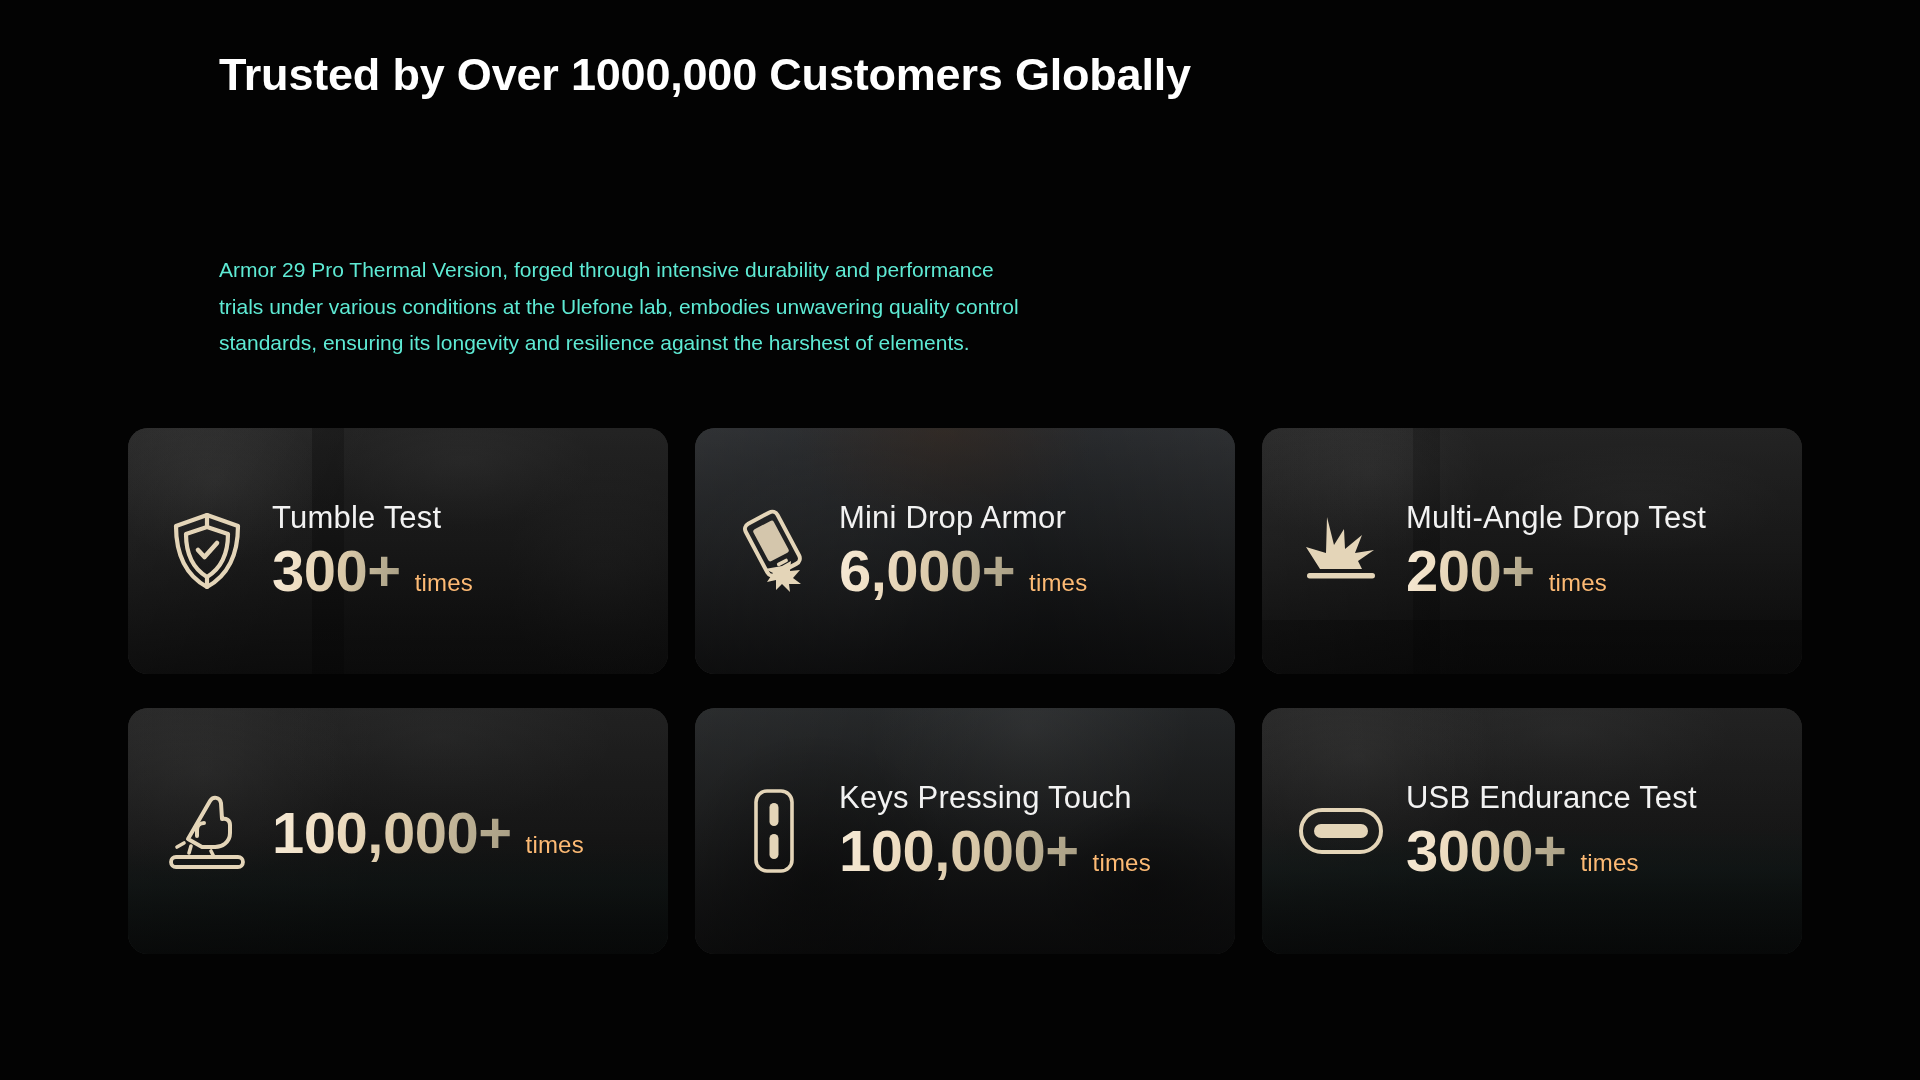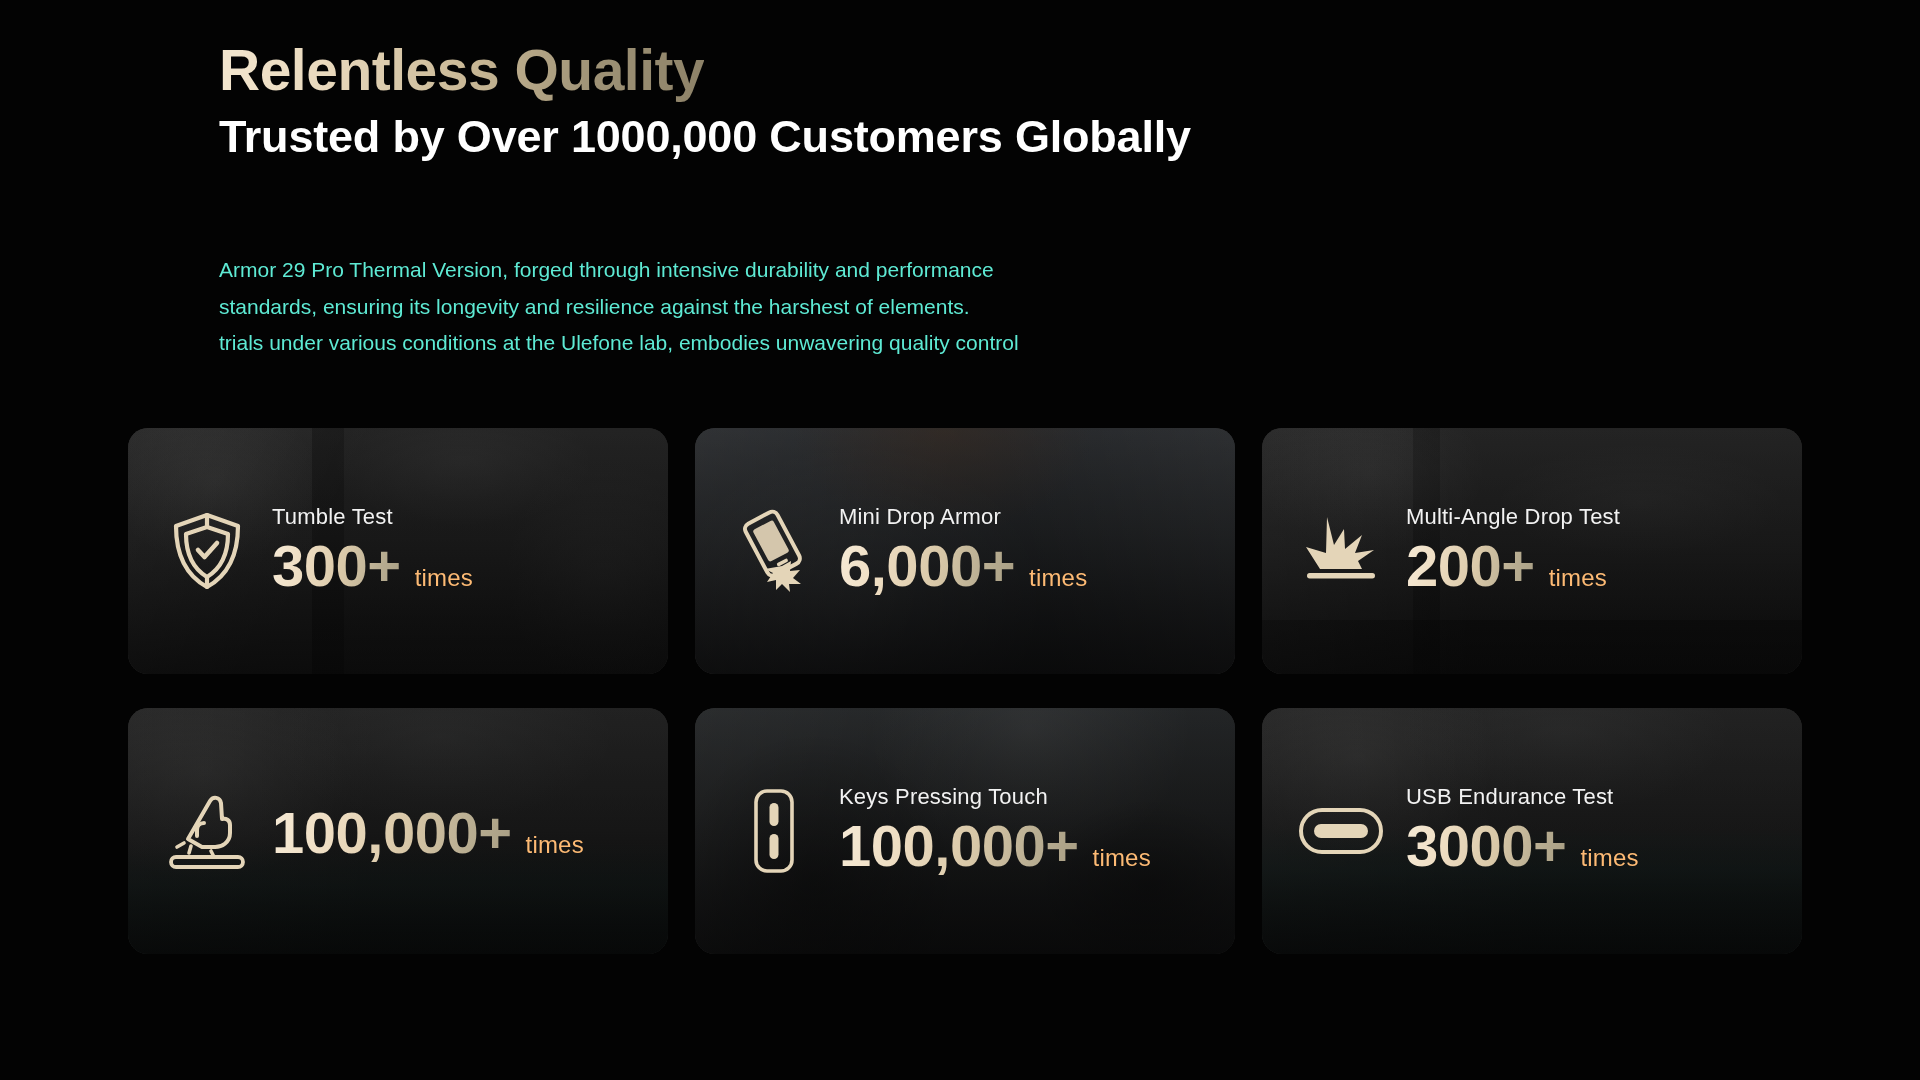--- a/index.html
+++ b/index.html
@@ -146,21 +146,21 @@
     flex:0 0 86px;
     display:flex; align-items:center; justify-content:center;
     margin-right:22px;
   }
   .icon svg { display:block; }
 
   
   .txt { display:flex; flex-direction:column; justify-content:center; }
 
   .card-title {
-    font-size:22px;
+    font-size:31px;
     font-weight:400;
     color:#f2f2f2;
     letter-spacing:.2px;
     line-height:1.2;
     white-space:nowrap;
   }
 
   .stat-row {
     margin-top:4px;
     display:flex;
@@ -187,28 +187,27 @@
     color:#fdba74;
     letter-spacing:.2px;
   }
 </style>
 </head>
 <body>
 
 <div class="page">
 
   <div class="header">
-    <div class="eyebrow">Relentless Quality</div>
     <div class="headline">Trusted by Over 1000,000 Customers Globally</div>
   </div>
 
   <div class="body-copy">
     <span class="ln">Armor 29 Pro Thermal Version, forged through intensive durability and performance</span>
+    <span class="ln">trials under various conditions at the Ulefone lab, embodies unwavering quality control</span>
     <span class="ln">standards, ensuring its longevity and resilience against the harshest of elements.</span>
-    <span class="ln">trials under various conditions at the Ulefone lab, embodies unwavering quality control</span>
   </div>
 
   <div class="grid">
 
     <div class="card">
       <div class="bg bg-lab1"></div>
       <div class="veil"></div>
       <div class="inner">
         <div class="icon">
           <svg width="78" height="82" viewBox="0 0 78 82" fill="none">

